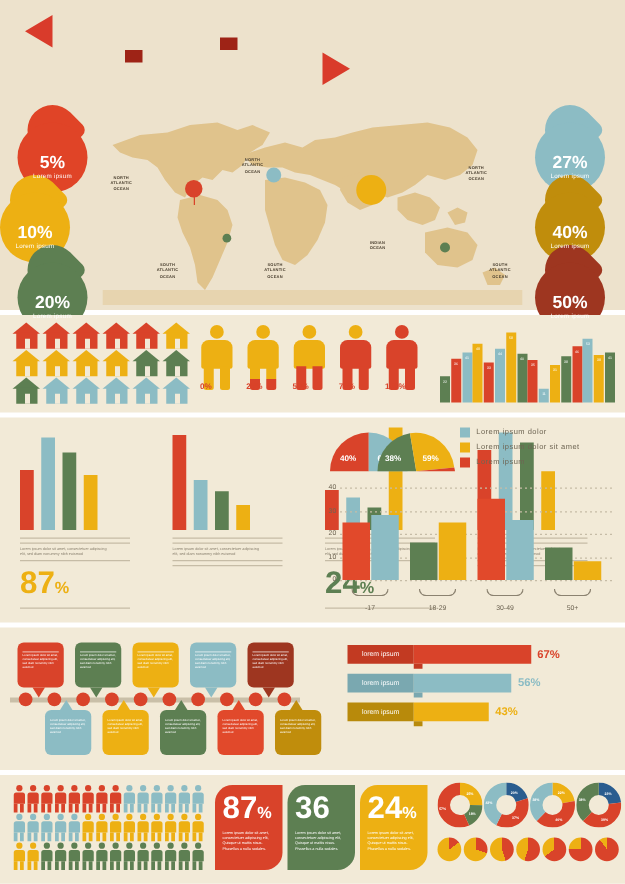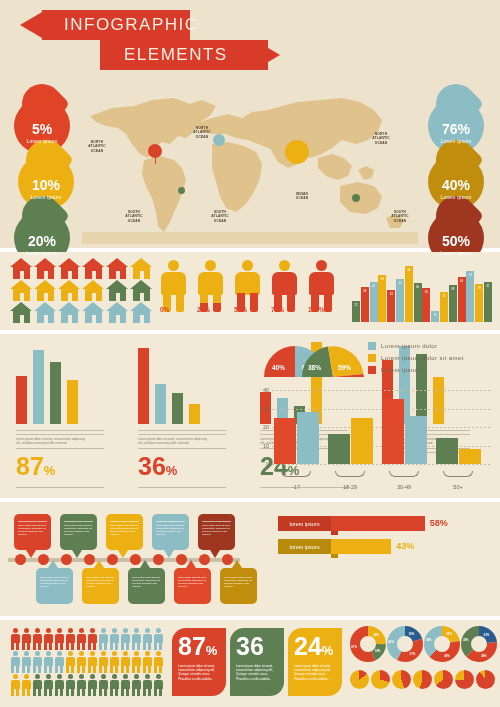--- a/index.html
+++ b/index.html
@@ -148,23 +148,21 @@
 </head>
 <body>
 
 <div class="page">
 
   <div class="panel" id="panel-header">
 
     <div class="ribbon-wrap">
       <div class="rib-tail-l"></div>
       <div class="rib-fold2"></div>
-      <div class="ribbon ribbon-1">INFOGRAPHIC</div>
       <div class="rib-fold"></div>
-      <div class="ribbon ribbon-2">ELEMENTS</div>
       <div class="rib-tail-r"></div>
     </div>
 
     <svg id="world-map" viewBox="0 0 336 162">
       <path fill="#e0c38c" d="M8,34 L30,26 L52,24 L70,18 L92,16 L108,22 L120,18 L134,24 L128,34 L118,40
         L112,50 L104,56 L96,54 L88,62 L80,60 L72,66 L66,76 L58,72 L50,62 L44,52 L36,46 L24,44 L14,40 Z"></path>
       <path fill="#e0c38c" d="M62,78 L78,74 L92,78 L100,86 L104,98 L100,112 L94,126 L88,140 L82,150 L76,144
         L74,130 L70,116 L64,104 L60,92 Z"></path>
       <path fill="#e0c38c" d="M112,42 L130,36 L146,32 L160,36 L170,30 L186,28 L200,24 L216,20 L238,18
         L260,16 L278,20 L292,28 L300,38 L296,50 L286,58 L274,62 L260,58 L250,66 L240,72 L228,76 L216,72
@@ -200,21 +198,21 @@
 
     <div>
       <div class="dropbox" style="left:14px;top:84px;">
         <div class="droptip" style="background:#e04427;"></div>
         <div class="dropshape" style="background:#e04427;"></div>
         <div class="drop-label">
           <span class="drop-pct">5%</span>
           <span class="drop-sub">Lorem ipsum</span>
         </div>
       </div>
-      <div class="dropbox" style="left:18px;top:140px;">
+      <div class="dropbox" style="left:0;top:140px;">
         <div class="droptip" style="background:#edb013;"></div>
         <div class="dropshape" style="background:#edb013;"></div>
         <div class="drop-label">
           <span class="drop-pct">10%</span>
           <span class="drop-sub">Lorem ipsum</span>
         </div>
       </div>
       <div class="dropbox" style="left:14px;top:196px;">
         <div class="droptip" style="background:#5d7f52;"></div>
         <div class="dropshape" style="background:#5d7f52;"></div>
@@ -223,21 +221,21 @@
           <span class="drop-sub">Lorem ipsum</span>
         </div>
       </div>
     </div>
 
     <div>
       <div class="dropbox" style="left:428px;top:84px;">
         <div class="droptip" style="background:#8cbcc4;"></div>
         <div class="dropshape" style="background:#8cbcc4;"></div>
         <div class="drop-label">
-          <span class="drop-pct">76%</span>
+          <span class="drop-pct">27%</span>
           <span class="drop-sub">Lorem ipsum</span>
         </div>
       </div>
       <div class="dropbox" style="left:428px;top:140px;">
         <div class="droptip" style="background:#c08d0c;"></div>
         <div class="dropshape" style="background:#c08d0c;"></div>
         <div class="drop-label">
           <span class="drop-pct">40%</span>
           <span class="drop-sub">Lorem ipsum</span>
         </div>
@@ -465,21 +463,20 @@
             <div class="bg-bar" style="left:17px;height:40px;background:#8cbcc4"></div>
             <div class="bg-bar" style="left:34px;height:31px;background:#5d7f52"></div>
             <div class="bg-bar" style="left:51px;height:20px;background:#edb013"></div>
           </div>
           <div class="bg-lines">
             <i></i>
             <i></i>
           </div>
           <div class="bg-text">Lorem ipsum dolor sit amet, consectetuer adipiscing elit, sed diam nonummy nibh euismod</div>
           <div class="bg-rule"></div>
-          <div class="bg-pct" style="color:#d9432a">36<em>%</em></div>
           <div class="bg-rule2"></div>
         </div>
         <div class="bargroup" style="left: 250px;">
           <div class="bg-bars">
             <div class="bg-bar" style="left:0px;height:32px;background:#d9432a"></div>
             <div class="bg-bar" style="left:17px;height:26px;background:#8cbcc4"></div>
             <div class="bg-bar" style="left:34px;height:18px;background:#5d7f52"></div>
             <div class="bg-bar" style="left:51px;height:82px;background:#edb013"></div>
           </div>
           <div class="bg-lines">
@@ -629,21 +626,27 @@
         <div class="tl-dot" style="left: 153px; background: rgb(217, 67, 42);"></div>
         <div class="tl-dot" style="left: 176px; background: rgb(217, 67, 42);"></div>
         <div class="tl-dot" style="left: 199px; background: rgb(217, 67, 42);"></div>
         <div class="tl-dot" style="left: 222px; background: rgb(217, 67, 42);"></div>
       </div>
     <div class="hbars" id="hbars">
         <div class="hbar-row">
           <span class="hbar-tag" style="background:#c23a22">lorem ipsum</span>
           <span class="hbar-fill" style="width:93.80000000000001px;background:#d9432a"></span>
           <span class="hbar-shadow" style="background:#c23a22"></span>
-          <span class="hbar-val" style="left:151.8px;color:#d9432a">58%</span>
+          <span class="hbar-val" style="left:151.8px;color:#d9432a">67%</span>
+        </div>
+        <div class="hbar-row">
+          <span class="hbar-tag" style="background:#7aa8b0">lorem ipsum</span>
+          <span class="hbar-fill" style="width:78.4px;background:#8cbcc4"></span>
+          <span class="hbar-shadow" style="background:#7aa8b0"></span>
+          <span class="hbar-val" style="left:136.4px;color:#8cbcc4">56%</span>
         </div>
         <div class="hbar-row">
           <span class="hbar-tag" style="background:#b88a0b">lorem ipsum</span>
           <span class="hbar-fill" style="width:60.199999999999996px;background:#edb013"></span>
           <span class="hbar-shadow" style="background:#b88a0b"></span>
           <span class="hbar-val" style="left:118.19999999999999px;color:#edb013">43%</span>
         </div>
       </div>
   </div>
 

